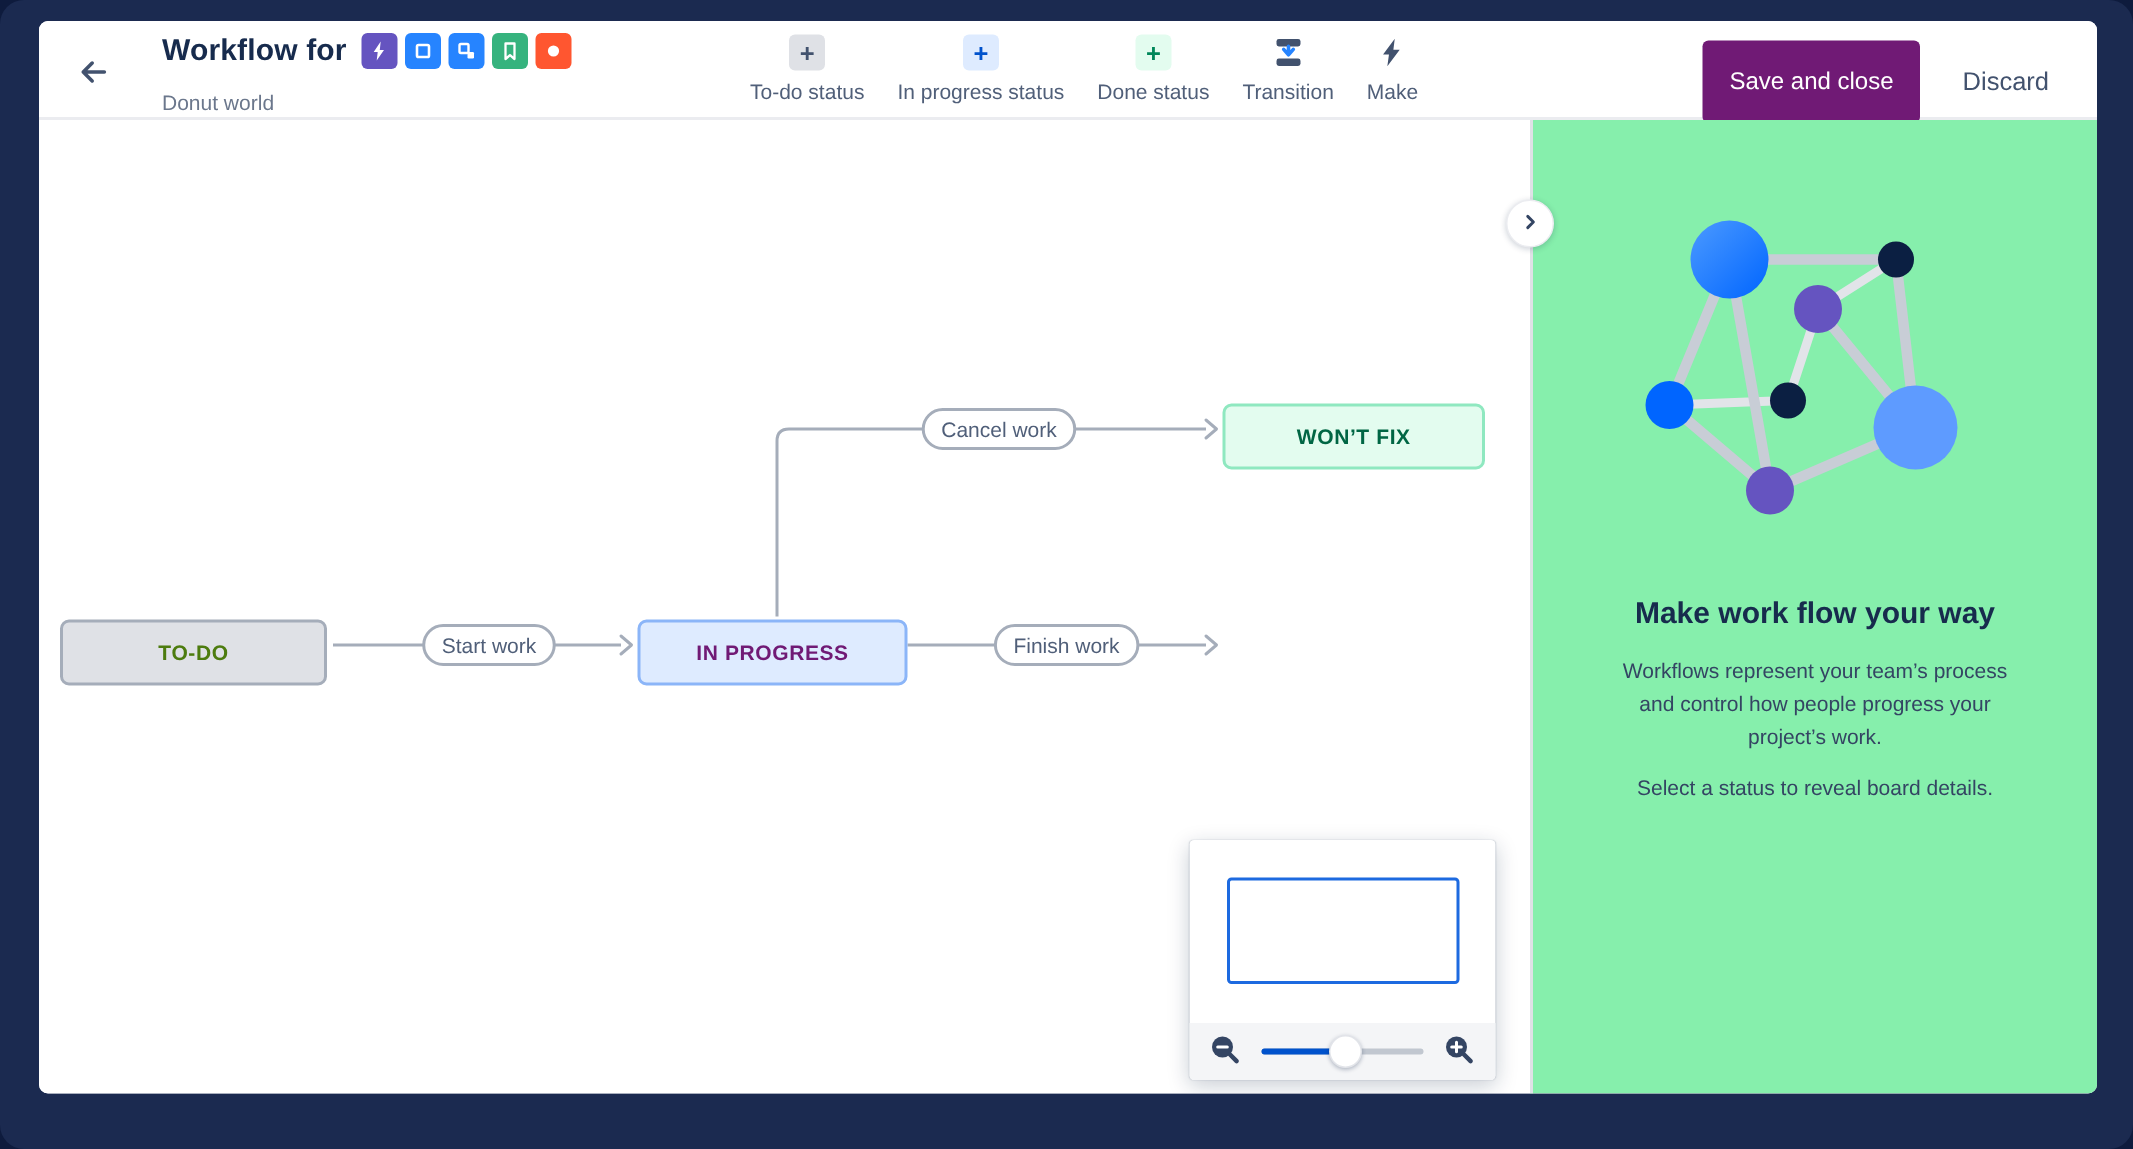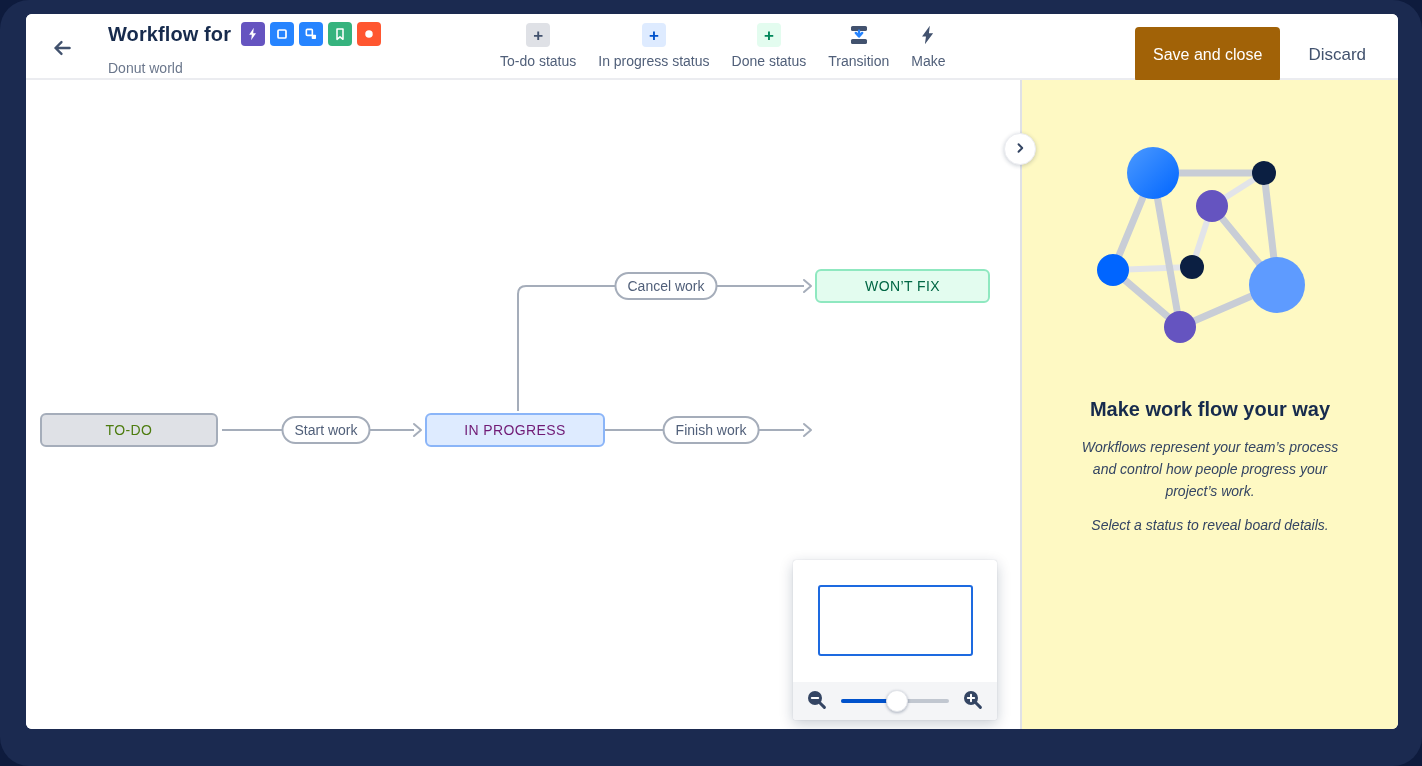--- a/index.html
+++ b/index.html
@@ -1,17 +1,17 @@
 <!DOCTYPE html>
 <html><head>
 <meta charset="utf-8">
 <style>
   html,body{margin:0;padding:0;background:#0e1b3d;}
   *{box-sizing:border-box;font-family:"Liberation Sans","DejaVu Sans",sans-serif;}
-  .stage{position:relative;width:1422px;height:766px;background:#1b2a50;border-radius:29px;overflow:hidden;}
+  .stage{position:relative;width:1422px;height:766px;background:#1b2a50;border-radius:16px;overflow:hidden;}
   .window{position:absolute;left:26px;top:14px;width:1372px;height:715px;background:#fff;border-radius:6px;overflow:hidden;display:flex;flex-direction:column;}
 
   
   .header{position:relative;height:66px;flex:0 0 66px;background:#fff;border-bottom:2px solid #EBECF0;}
   .back-btn{position:absolute;left:22px;top:21px;width:28px;height:28px;border:none;background:transparent;cursor:pointer;padding:0;display:flex;align-items:center;justify-content:center;}
   .title-block{position:absolute;left:82px;top:8px;}
   .title-row{display:flex;align-items:center;gap:10px;}
   .page-title{font-size:20px;font-weight:700;color:#172B4D;letter-spacing:.1px;}
   .issue-icons{display:flex;gap:5px;}
   .itype{width:24px;height:24px;border-radius:4px;display:flex;align-items:center;justify-content:center;}
@@ -19,49 +19,49 @@
 
   .toolbar{position:absolute;left:474px;top:9px;display:flex;gap:22px;}
   .tool{display:flex;flex-direction:column;align-items:center;gap:6px;border:none;background:transparent;cursor:pointer;padding:0;font-size:14px;color:#505F79;}
   .chip{width:24px;height:24px;border-radius:4px;display:flex;align-items:center;justify-content:center;font-size:17px;font-weight:700;line-height:1;}
   .chip.gray{background:#DFE1E6;color:#42526E;}
   .chip.blue{background:#DEEBFF;color:#0052CC;}
   .chip.green{background:#E3FCEF;color:#00875A;}
   .chip.bare{background:transparent;}
 
   .actions{position:absolute;right:32px;top:13px;display:flex;align-items:center;gap:28px;}
-  .btn-primary{background:#a16207;color:#fff;font-size:16px;font-weight:500;border:none;border-radius:4px;height:55px;padding:0 18px;cursor:pointer;}
+  .btn-primary{background:#701a75;color:#fff;font-size:16px;font-weight:500;border:none;border-radius:4px;height:55px;padding:0 18px;cursor:pointer;}
   .btn-subtle{background:transparent;border:none;color:#42526E;font-size:17px;cursor:pointer;padding:0;}
 
   
   .body{position:relative;flex:1;display:flex;min-height:0;}
   .canvas{position:relative;width:994px;flex:0 0 994px;background:#fff;overflow:hidden;}
   .edges{position:absolute;left:0;top:0;}
 
-  .status{position:absolute;height:34px;display:flex;align-items:center;justify-content:center;font-size:14px;font-weight:400;letter-spacing:.4px;border-radius:6px;border:2px solid;cursor:pointer;}
+  .status{position:absolute;height:44px;display:flex;align-items:center;justify-content:center;font-size:14px;font-weight:700;letter-spacing:.4px;border-radius:6px;border:2px solid;cursor:pointer;}
   .status.todo{background:#DFE1E6;border-color:#A5ADBA;color:#4d7c0f;}
   .status.inprogress{background:#DEEBFF;border-color:#8BB5F8;color:#701a75;}
   .status.done{background:#E3FCEF;border-color:#8FE8C0;color:#006644;}
 
   .pill{position:absolute;transform:translateX(-50%);height:28px;display:flex;align-items:center;background:#fff;border:2px solid #A5ADBA;border-radius:15px;padding:0 11px;font-size:14px;color:#505F79;white-space:nowrap;cursor:pointer;}
 
   
   .minimap{position:absolute;left:767px;top:480px;width:204px;height:160px;background:#fff;border-radius:3px;box-shadow:0 4px 14px rgba(9,30,66,.22),0 0 1px rgba(9,30,66,.25);}
   .viewport-rect{position:absolute;left:25px;top:25px;width:155px;height:71px;border:2px solid #1D6AE0;border-radius:3px;background:#fff;cursor:grab;}
   .mm-footer{position:absolute;left:0;right:0;bottom:0;height:38px;background:#F4F5F7;border-radius:0 0 3px 3px;display:flex;align-items:center;padding:0 13px;}
   .mm-btn{border:none;background:transparent;padding:0;cursor:pointer;display:flex;align-items:center;}
   .mm-track{flex:1;position:relative;height:4px;border-radius:2px;background:#C1C7D0;margin:0 13px;}
   .mm-track-fill{position:absolute;left:0;top:0;height:4px;width:52%;background:#0052CC;border-radius:2px;}
   .mm-thumb{position:absolute;left:calc(52% - 11px);top:-9px;width:22px;height:22px;border-radius:50%;background:#fff;border:1px solid #E2E4E9;box-shadow:0 1px 3px rgba(9,30,66,.3);cursor:pointer;}
 
   
-  .panel{flex:1;background:#fef9c3;border-left:2px solid #DFE1E6;overflow:hidden;text-align:center;}
+  .panel{flex:1;background:#86efac;border-left:2px solid #DFE1E6;overflow:hidden;text-align:center;}
   .panel-illustration{display:block;margin:60px auto 0;}
   .panel-heading{font-size:20px;font-weight:700;color:#172B4D;margin:28px 30px 0;}
-  .panel p{font-size:14px;line-height:22px;color:#344563;margin:15px 51px 0;font-style:italic;}
+  .panel p{font-size:14px;line-height:22px;color:#344563;margin:15px 51px 0;}
   .panel p.last{margin-top:12px;}
 
   .collapse-btn{position:absolute;left:978px;top:53px;width:32px;height:32px;border-radius:50%;background:#fff;border:1px solid #EBECF0;box-shadow:0 1px 4px rgba(9,30,66,.22);cursor:pointer;display:flex;align-items:center;justify-content:center;padding:0;z-index:5;}
 </style>
 </head>
 <body>
 
 <div class="stage">
   <div class="window">
 

